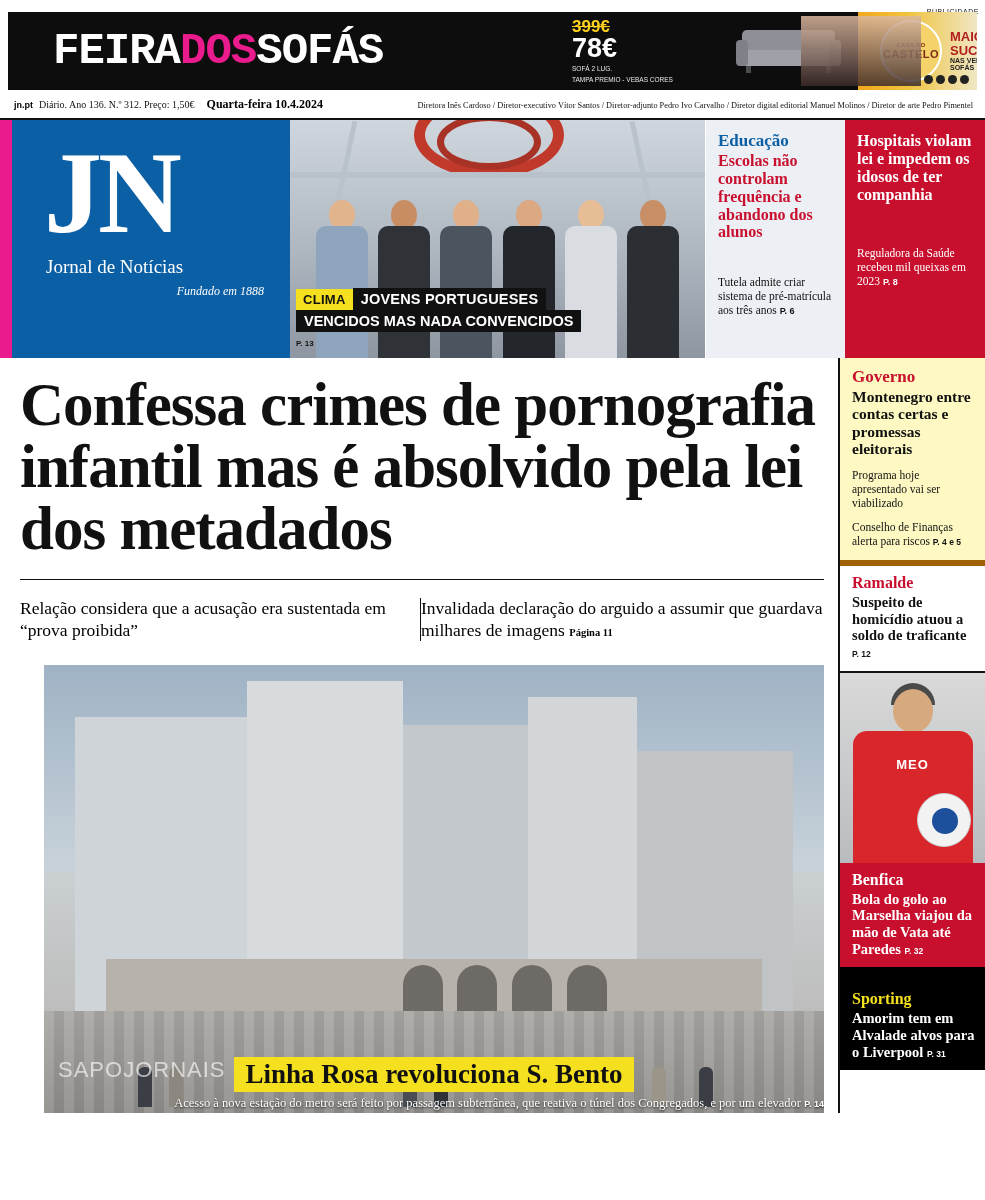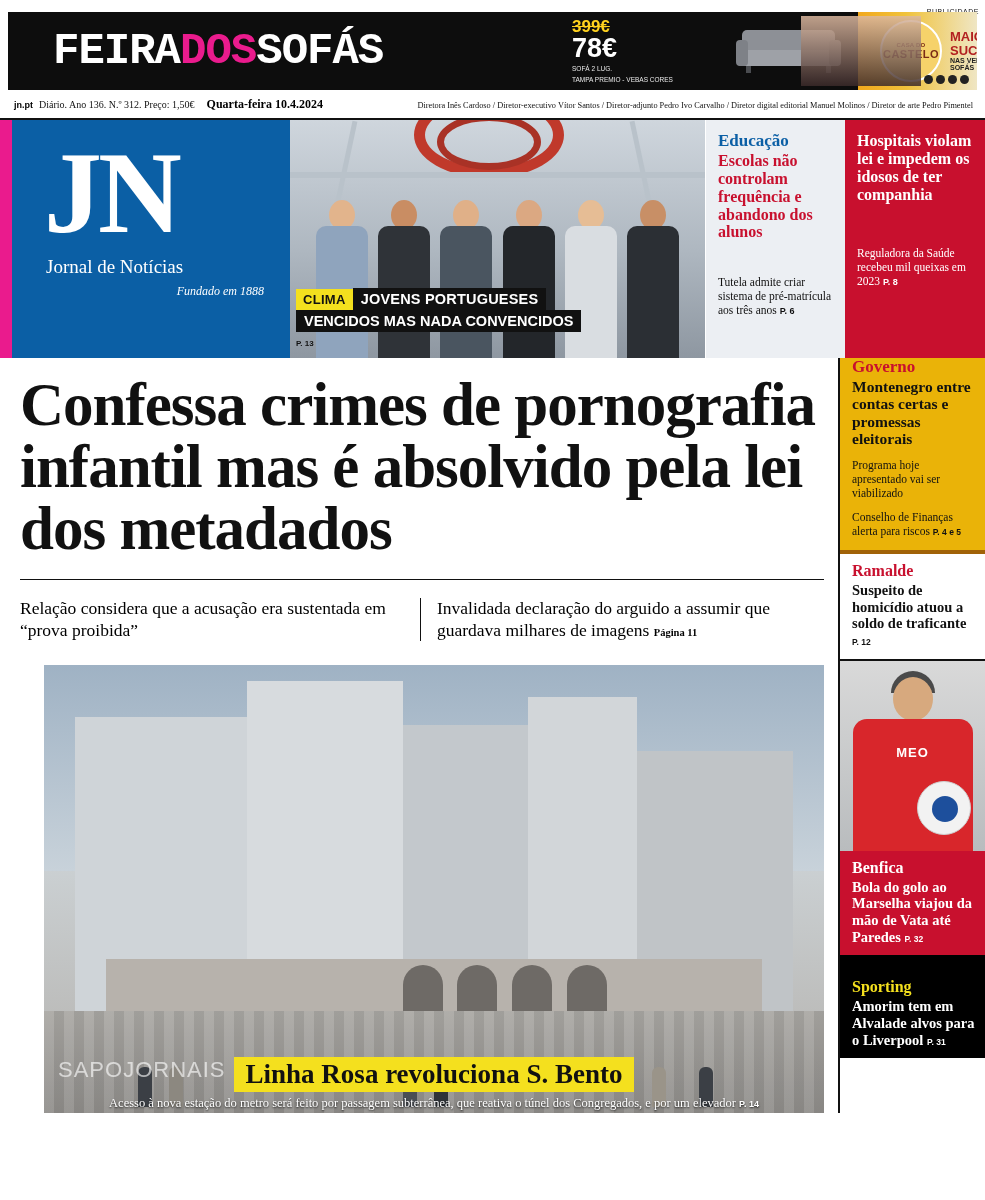--- a/index.html
+++ b/index.html
@@ -298,21 +298,20 @@
   .lede-left {
     flex: 0 0 400px;
     font-family:"Liberation Serif", serif;
     font-size: 17.5px;
     line-height:1.25;
     padding-right: 16px;
   }
   .lede-right {
     flex: 1;
     border-left: 1px solid #111;
-    padding-left: 16px;
     font-family:"Liberation Serif", serif;
     font-size: 17.5px;
     line-height:1.25;
   }
   .lede-right .pg {
     font-family:"Liberation Serif", serif; font-size:10.5px; font-weight:bold;
   }
 
   .photo-big {
     position:relative;
@@ -339,35 +338,36 @@
     background:#f4e01e;
     font-family:"Liberation Serif", serif; font-weight:bold;
     font-size: 27px; color:#111; padding: 2px 12px;
   }
   .caption-sub {
     margin-top: 4px;
     background: rgba(255,255,255,0);
     font-family:"Liberation Serif", serif;
     font-size: 12.5px; color:#ffffff; line-height:1.25;
     text-shadow: 0 1px 2px rgba(0,0,0,.8);
+    text-align: right;
   }
   .caption-sub b { font-family:"Liberation Sans", sans-serif; font-size:9px; }
 
   .watermark {
     position:absolute; left: 14px; bottom: 30px;
     font-family:"Liberation Sans", sans-serif;
     font-size: 22px; color: rgba(255,255,255,.62); letter-spacing:1px;
     z-index: 5;
   }
   .watermark .thin { font-weight: normal; }
 
   
   .rail-gov {
-    background:#eab308; padding: 0 10px 12px 12px;
-    border-bottom: 4px solid #a16207;
+    background:#fef9c3; padding: 10px 10px 12px 12px;
+    border-bottom: 6px solid #a16207;
   }
   .rail-kicker-red {
     font-family:"Liberation Serif", serif; font-weight:bold;
     font-size: 17px; color:#c8102e; line-height:1.05;
   }
   .rail-head {
     font-family:"Liberation Serif", serif; font-weight:bold;
     font-size: 15.5px; color:#111; line-height:1.13; margin-top:2px;
   }
   .rail-sub {

